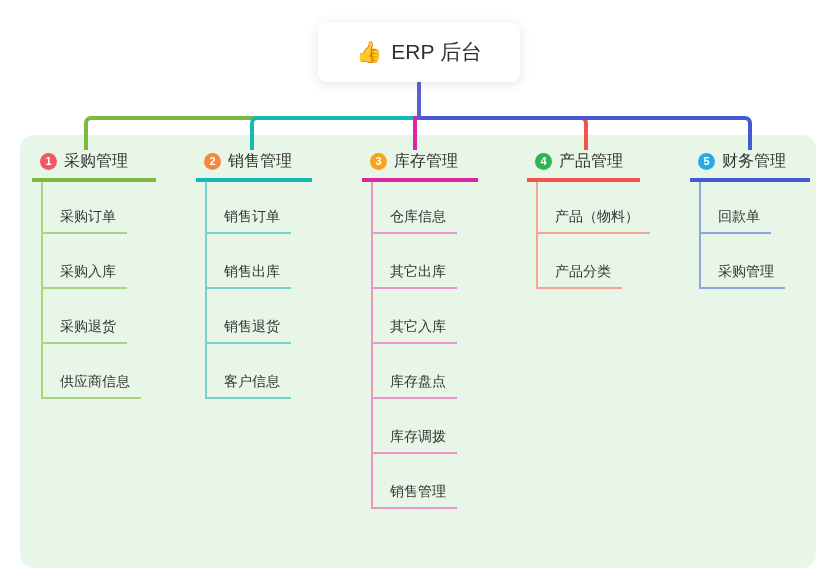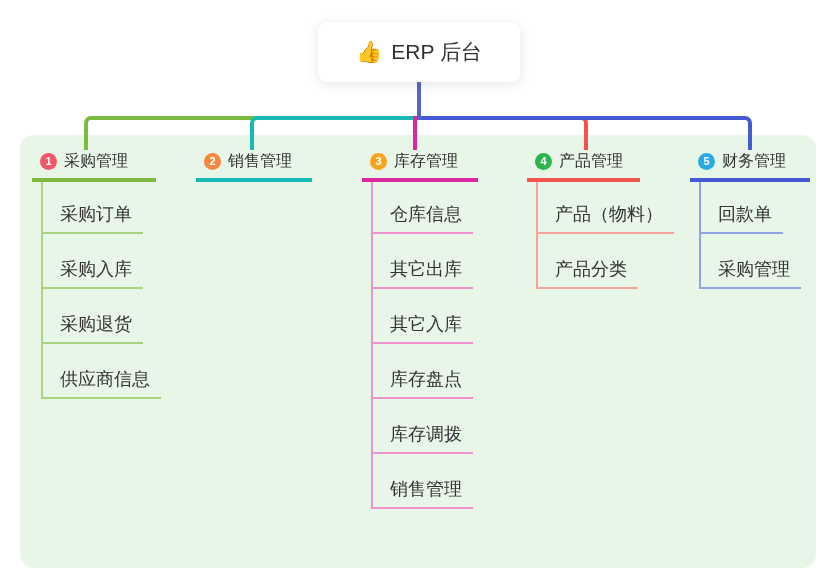--- a/index.html
+++ b/index.html
@@ -49,21 +49,21 @@
   .kids{
     margin-left:9px;
     border-left:2px solid var(--child);
   }
   .kid{
     box-sizing:border-box;
     height:55px;width:max-content;
     display:flex;align-items:flex-end;
     padding:0 11px 6px 17px;
     border-bottom:2px solid var(--child);
-    font-size:18px;color:#333;white-space:nowrap;
+    font-size:14px;color:#333;white-space:nowrap;
   }
   .kid:first-child{height:52px;}
   #branch-purchase{left:32px;width:124px;}
   #branch-sales{left:196px;width:116px;}
   #branch-inventory{left:362px;width:116px;}
   #branch-product{left:527px;width:113px;}
   #branch-finance{left:690px;width:120px;}
   .hdr{width:auto;}
 </style>
 </head>
@@ -96,20 +96,26 @@
       <div class="kid">采购退货</div>
       <div class="kid">供应商信息</div>
     </div>
   </div>
 
   <div id="branch-sales" class="branch" style="--main: #16b9b3; --child: #76d2ca; --badge: #f5883f;">
     <div class="hdr">
       <span class="badge">2</span>
       <span>销售管理</span>
     </div>
+    <div class="kids">
+      <div class="kid">销售订单</div>
+      <div class="kid">销售出库</div>
+      <div class="kid">销售退货</div>
+      <div class="kid">客户信息</div>
+    </div>
   </div>
 
   <div id="branch-inventory" class="branch" style="--main: #dc28a0; --child: #ee93cb; --badge: #f8a31d;">
     <div class="hdr">
       <span class="badge">3</span>
       <span>库存管理</span>
     </div>
     <div class="kids">
       <div class="kid">仓库信息</div>
       <div class="kid">其它出库</div>

